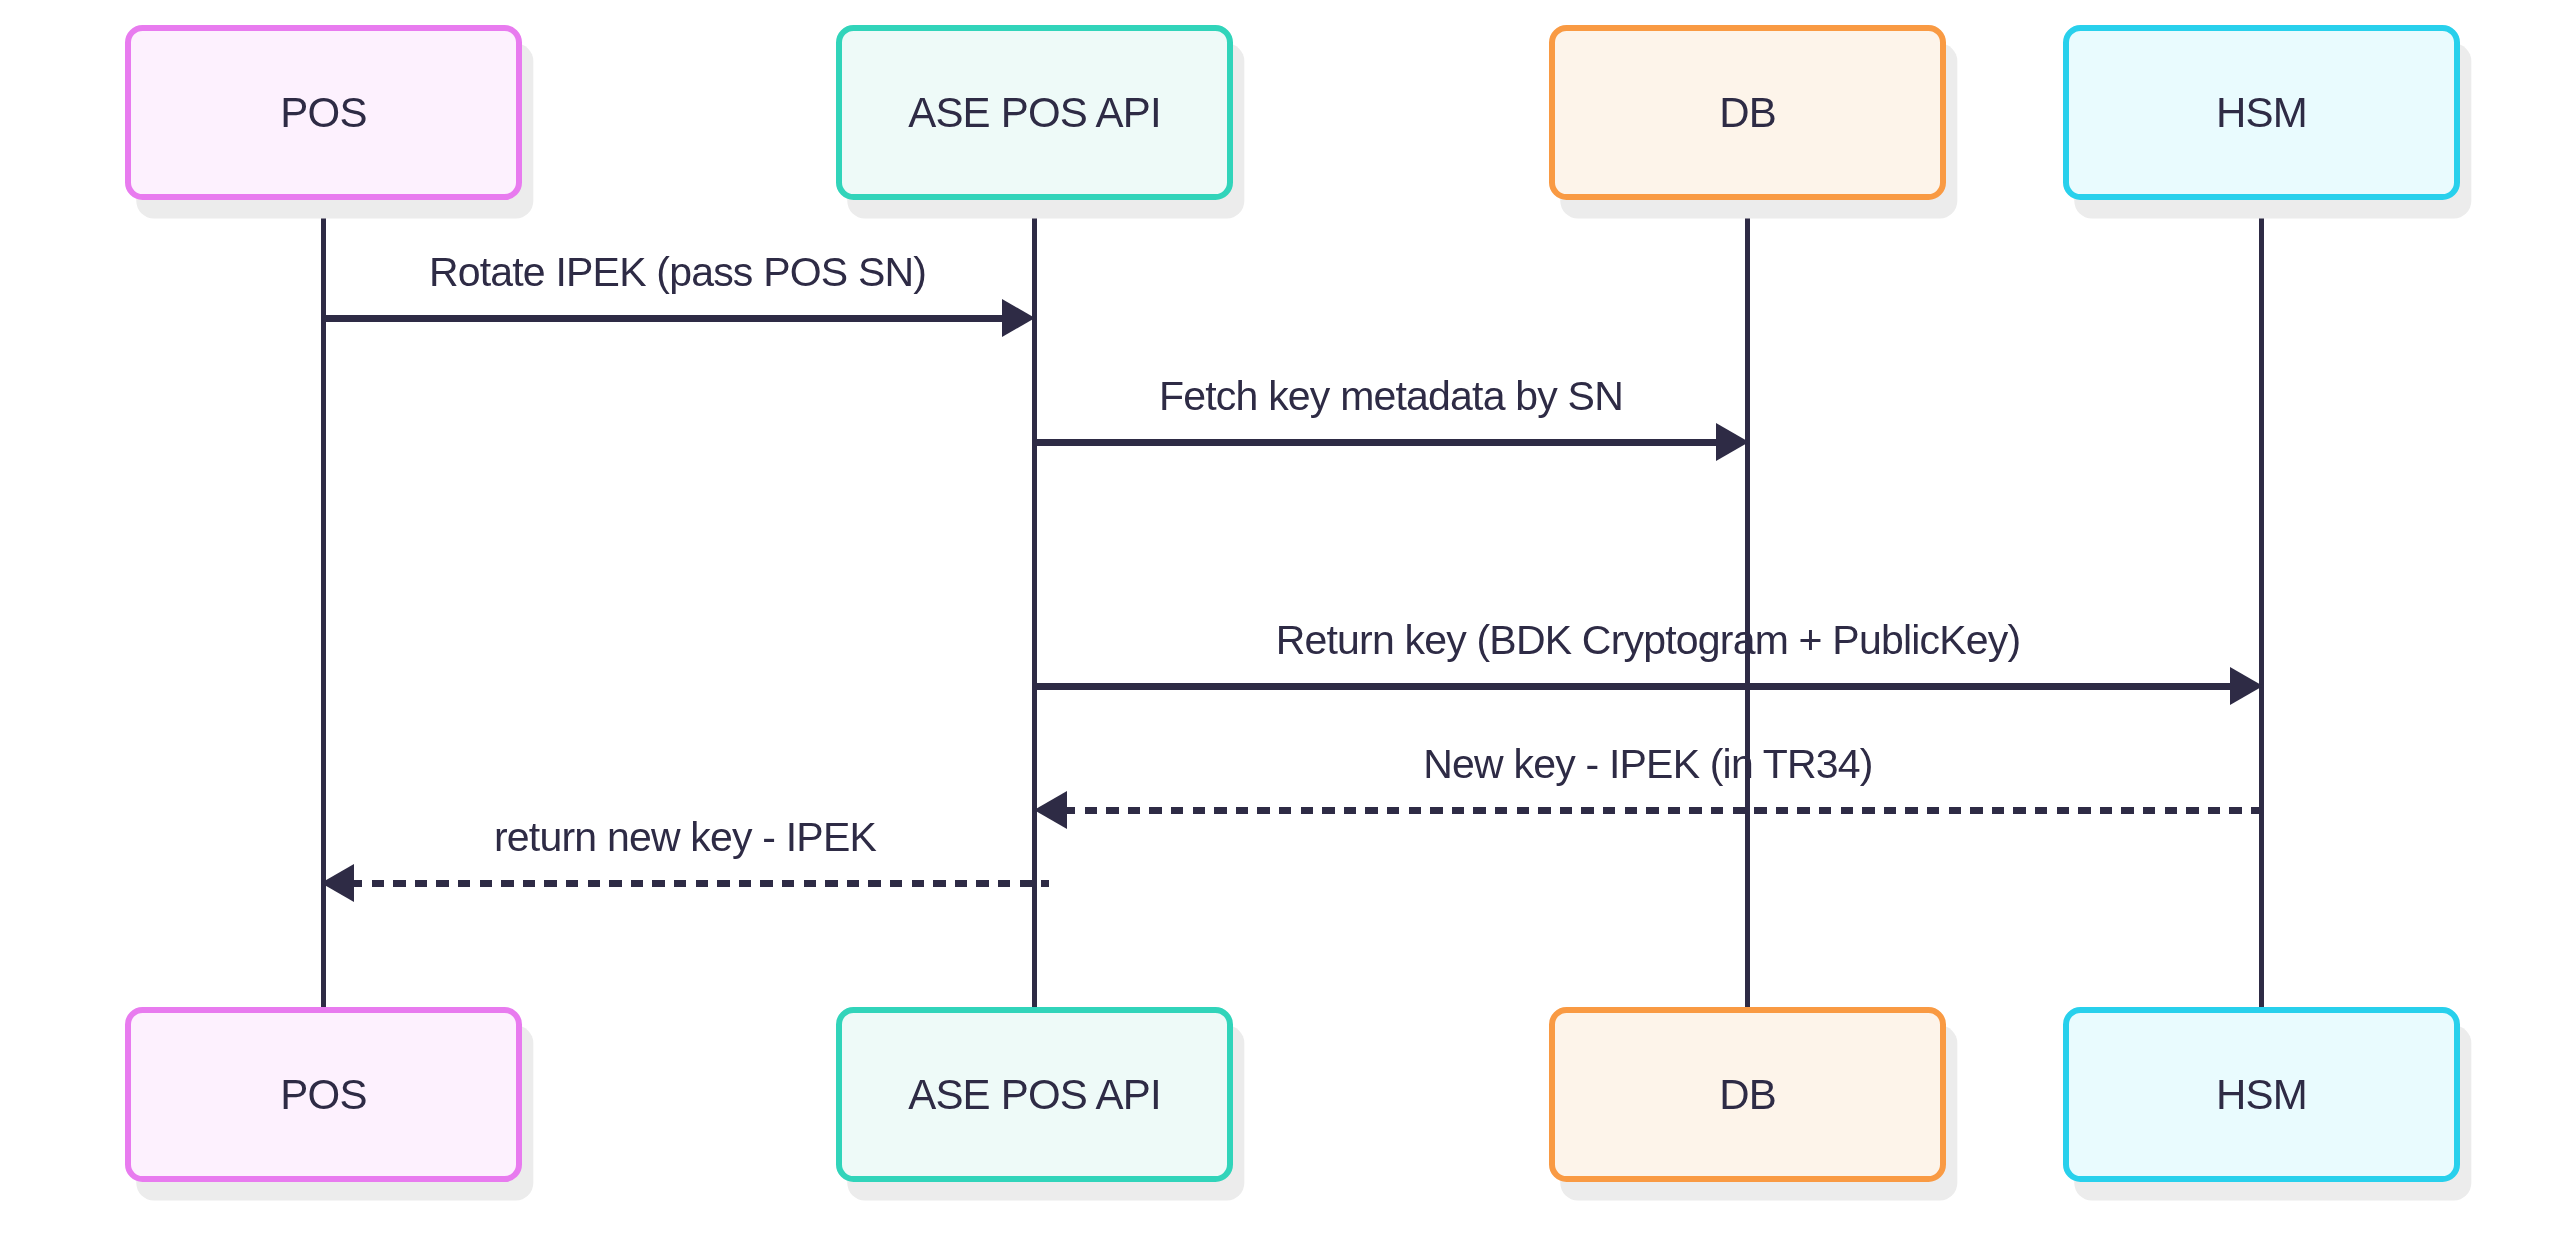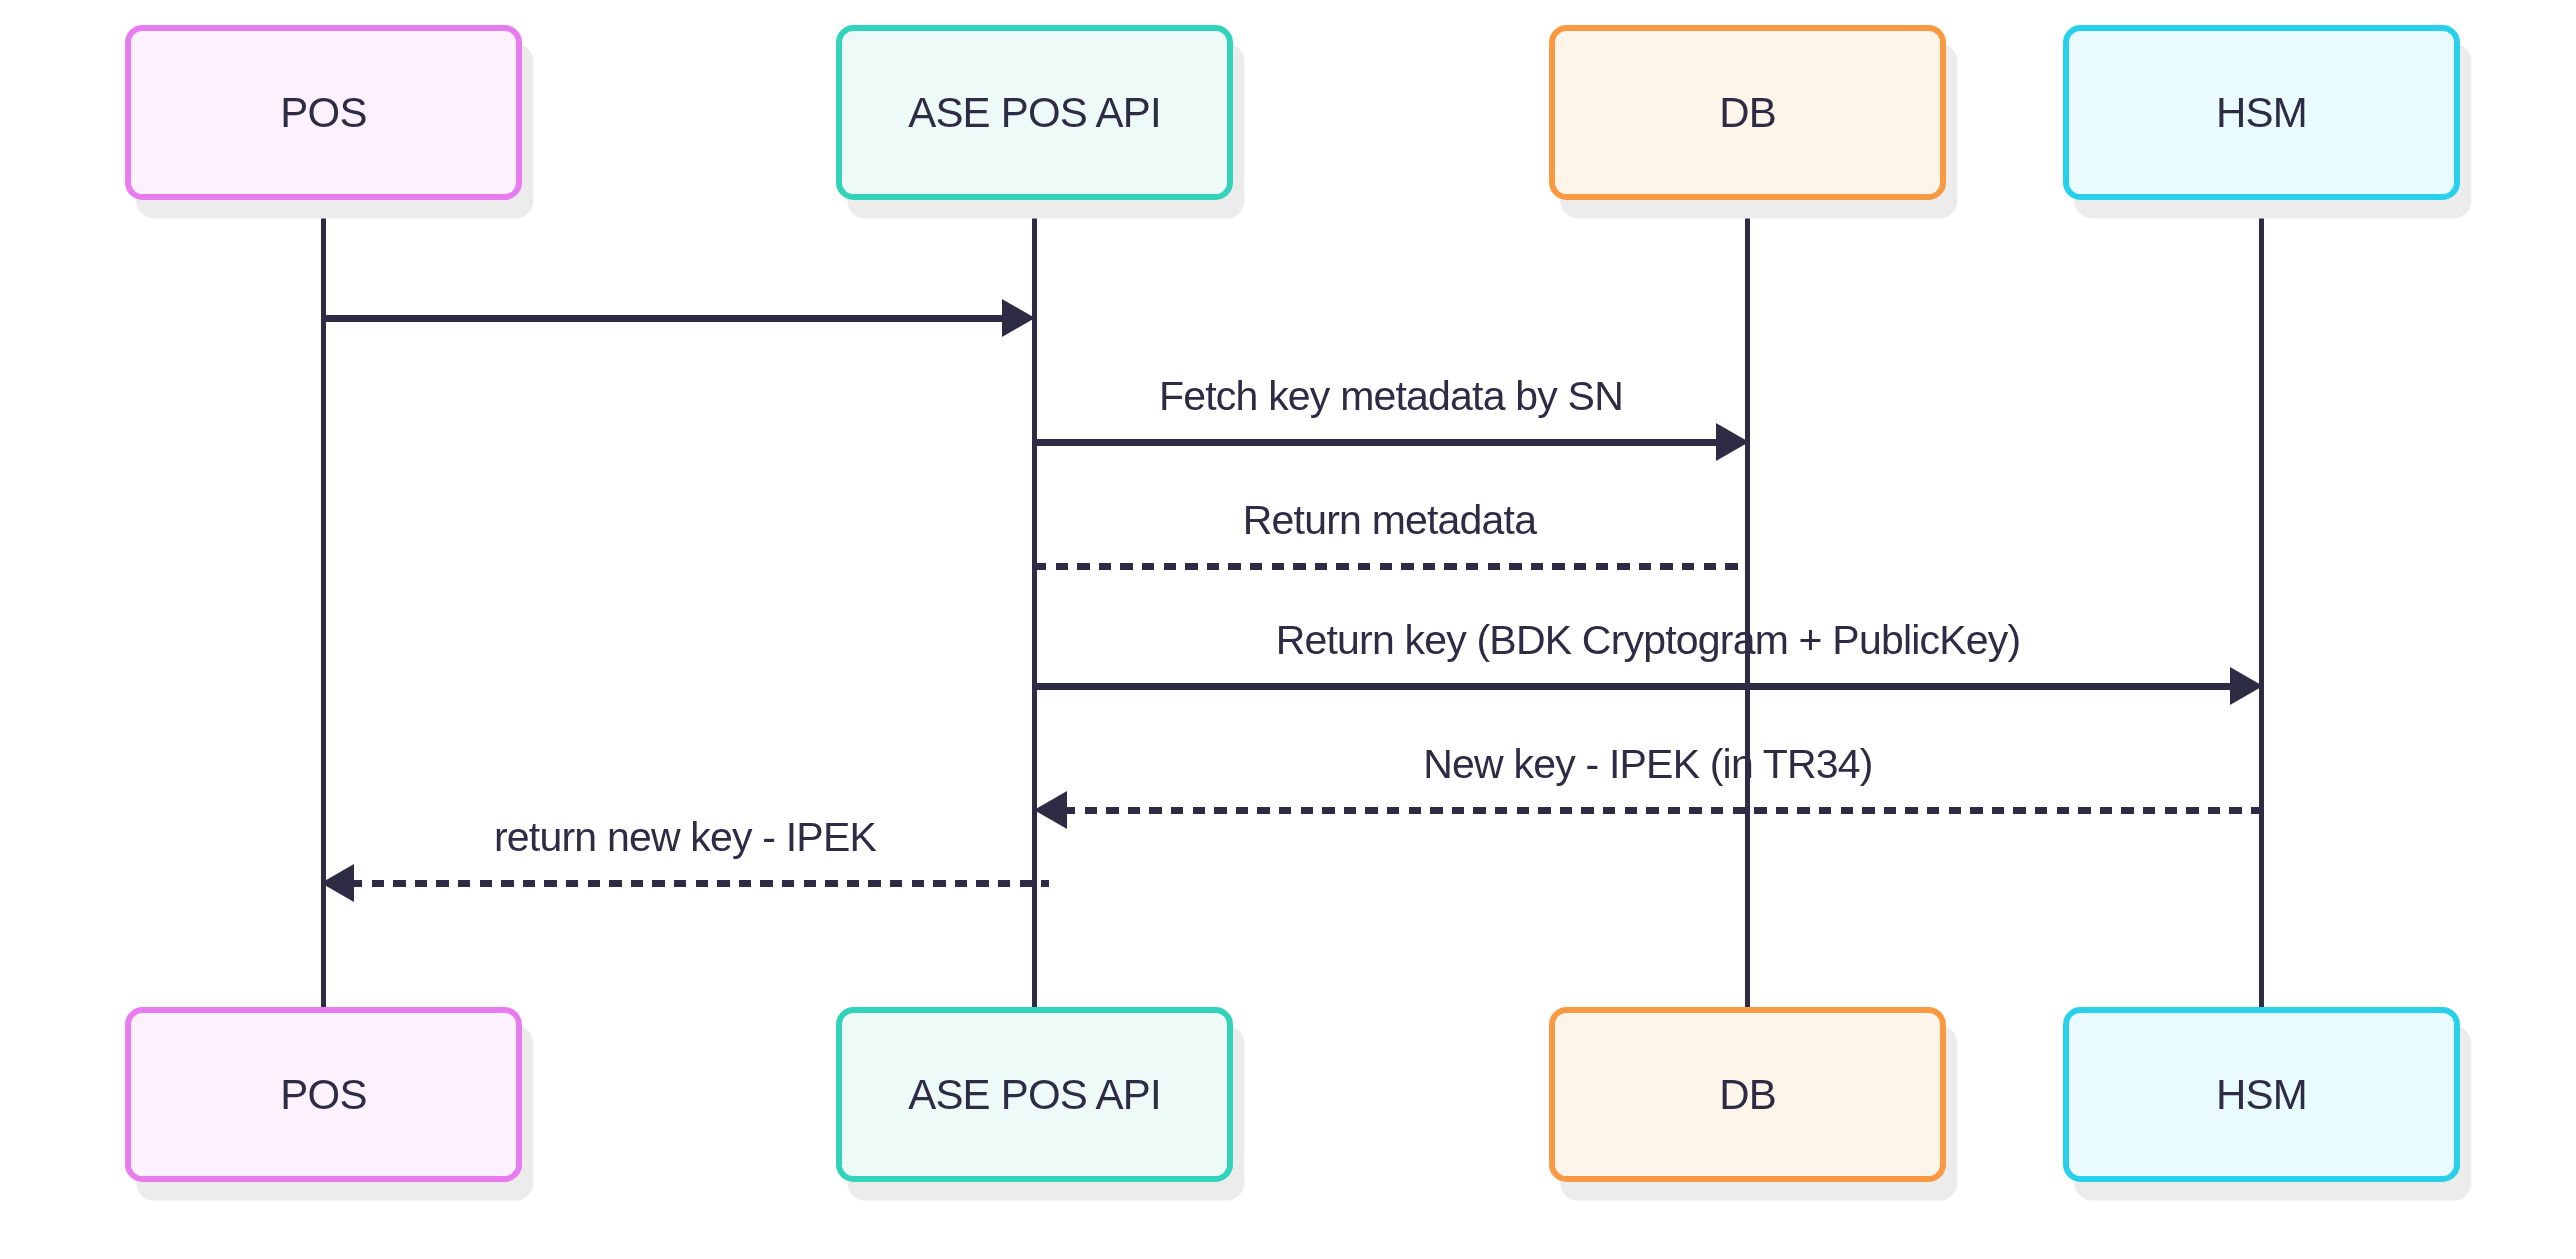--- a/index.html
+++ b/index.html
@@ -87,34 +87,31 @@
     <span>ASE POS API</span>
   </div>
   <div class="actor top db">
     <span>DB</span>
   </div>
   <div class="actor top hsm">
     <span>HSM</span>
   </div>
 
   <div class="message m1 arrow-right">
+    <div class="msg-text">Rotate IPEK (pass POS SN)</div>
     <div class="msg-line solid"></div>
     <div class="arrow-head right"></div>
   </div>
 
   <div class="message m2 arrow-right">
     <div class="msg-text">Fetch key metadata by SN</div>
     <div class="msg-line solid"></div>
     <div class="arrow-head right"></div>
   </div>
 
-  <div class="message m3">
-    <div class="msg-text">Return metadata</div>
-    <div class="msg-line dotted"></div>
-  </div>
 
   <div class="message m4 arrow-right">
     <div class="msg-text">Return key (BDK Cryptogram + PublicKey)</div>
     <div class="msg-line solid"></div>
     <div class="arrow-head right"></div>
   </div>
 
   <div class="message m5 arrow-left">
     <div class="msg-text">New key - IPEK (in TR34)</div>
     <div class="msg-line dotted"></div>

